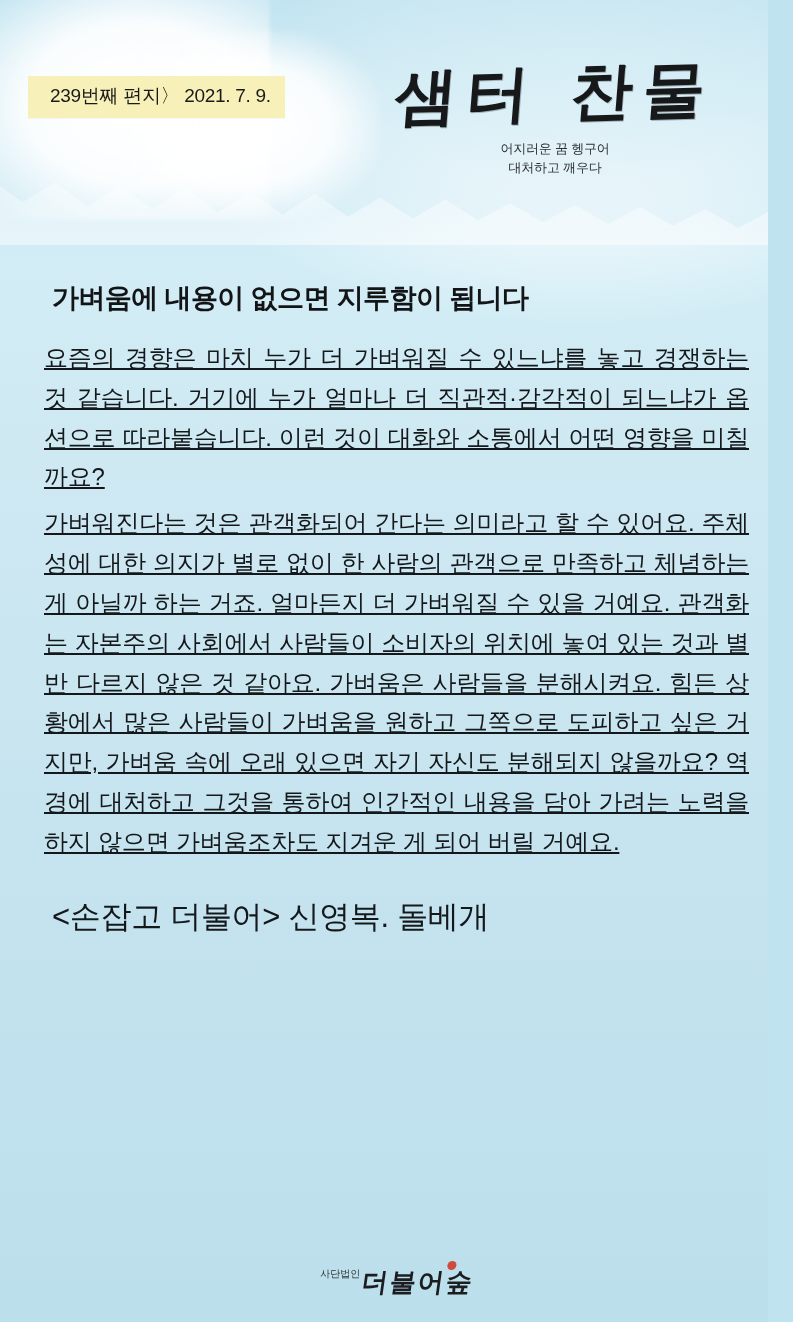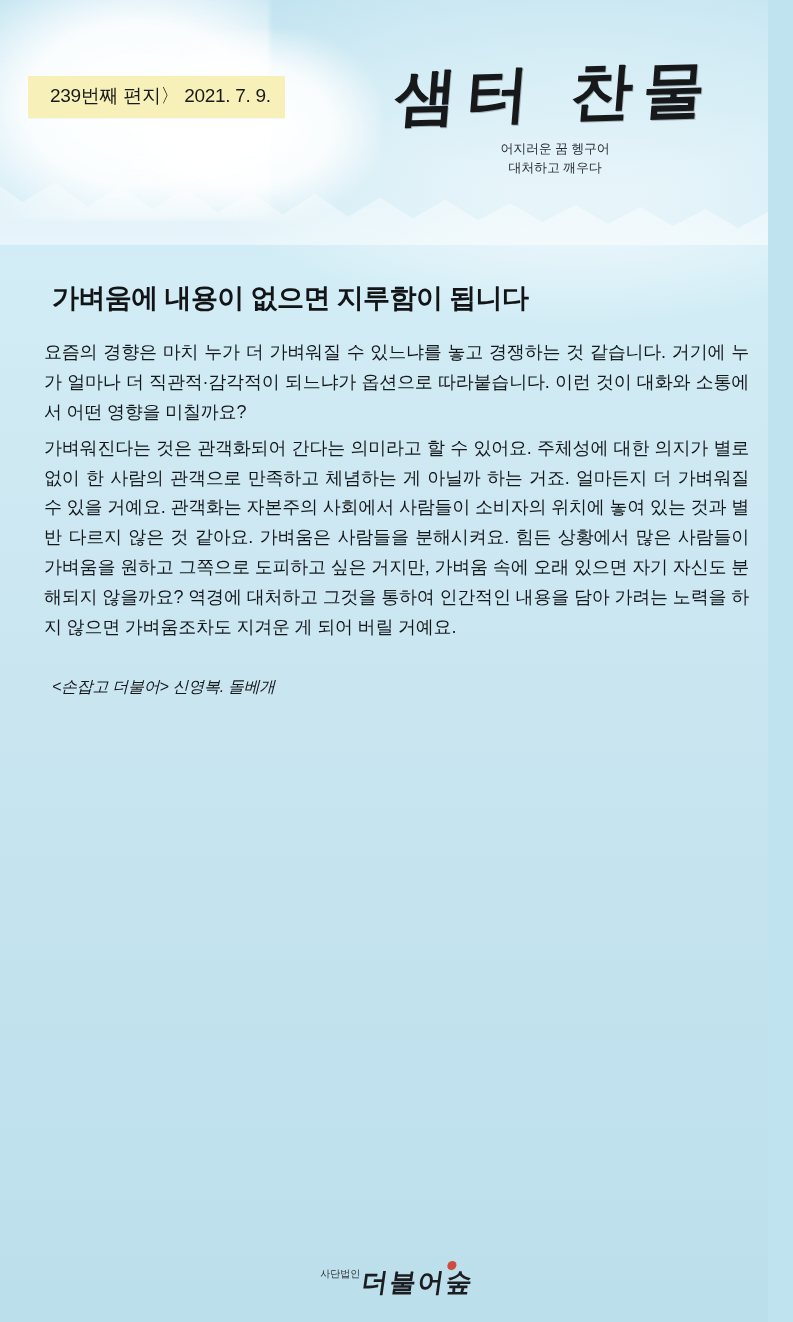--- a/index.html
+++ b/index.html
@@ -117,35 +117,35 @@
     margin-top: 44px;
   }
   .headline {
     font-size: 27px;
     font-weight: 700;
     color: #121416;
     letter-spacing: -0.6px;
     margin: 0 0 22px 8px;
   }
   .body-p {
-    font-size: 18px;
+    font-size: 24px;
     line-height: 1.66;
     color: #14181b;
     letter-spacing: -0.2px;
     text-align: justify;
     text-justify: inter-character;
     margin: 0 0 6px 0;
+    text-decoration: underline;
   }
   .source {
     margin-top: 34px;
     margin-left: 8px;
-    font-size: 16px;
+    font-size: 31px;
     color: #14181b;
     letter-spacing: -0.3px;
-    font-style: italic;
   }
 
   
   .footer {
     position: absolute;
     left: 0;
     bottom: 22px;
     width: 793px;
     text-align: center;
   }

